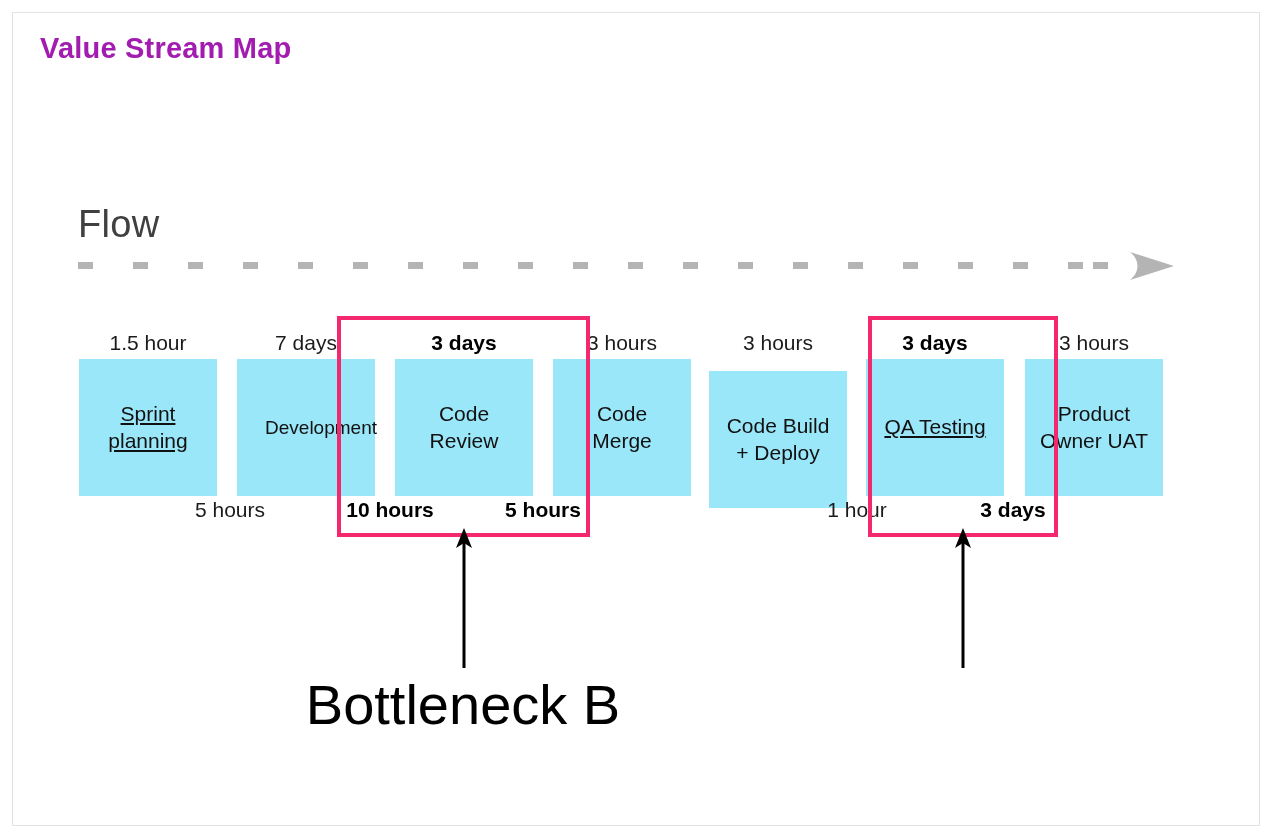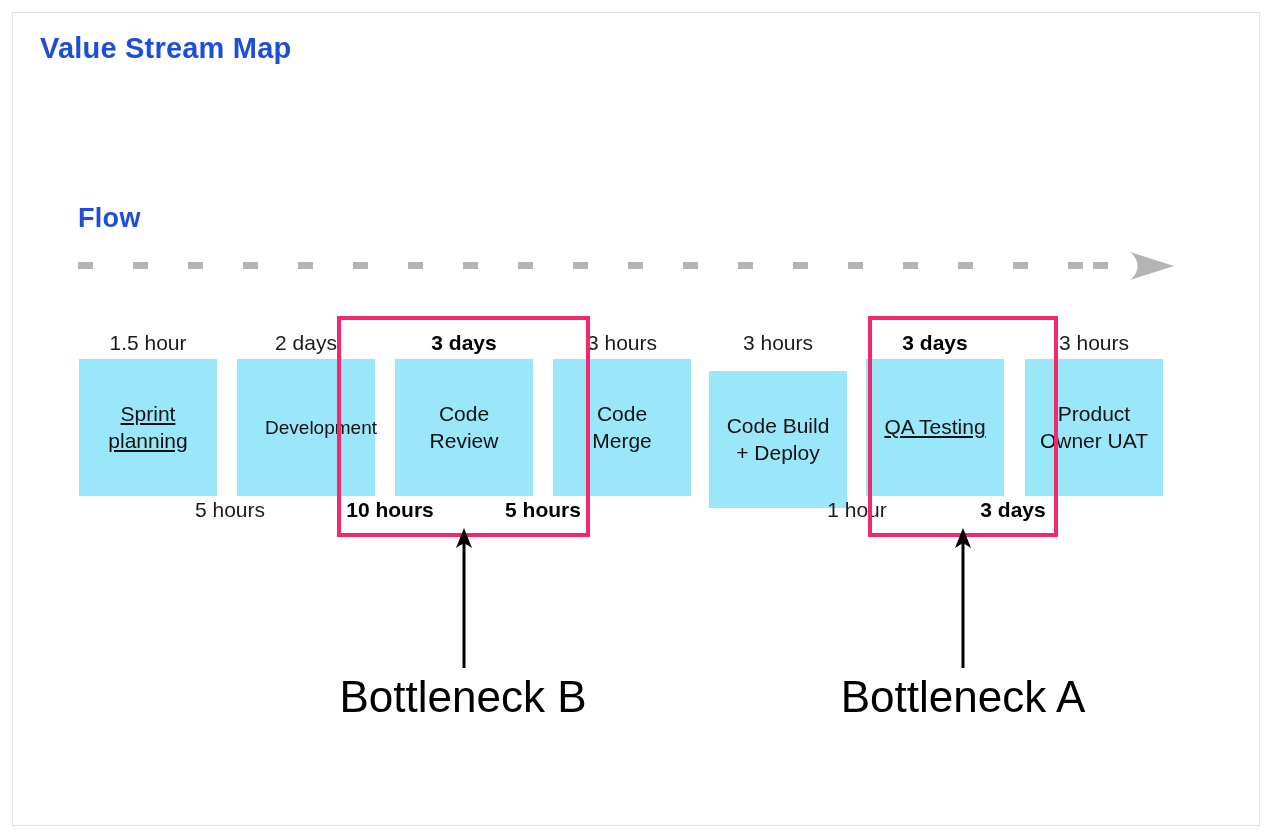--- a/index.html
+++ b/index.html
@@ -31,32 +31,32 @@
     box-sizing: border-box;
     background: #ffffff;
   }
   
   #page-title {
     position: absolute;
     left: 40px;
     top: 32px;
     font-size: 29px;
     font-weight: bold;
-    color: #1d4ed8;
+    color: #a21caf;
     letter-spacing: 0.2px;
     white-space: nowrap;
   }
   
   #flow-label {
     position: absolute;
     left: 78px;
     top: 203px;
-    font-size: 27px;
-    font-weight: bold;
-    color: #1d4ed8;
+    font-size: 38px;
+    font-weight: normal;
+    color: #404040;
     letter-spacing: 0.3px;
     white-space: nowrap;
   }
   #flow-axis {
     position: absolute;
     left: 78px;
     top: 262px;
     width: 1090px;
     height: 22px;
   }
@@ -132,21 +132,21 @@
   .highlight-box {
     position: absolute;
     border: 4px solid #f4286e;
     box-sizing: border-box;
     background: transparent;
     pointer-events: none;
   }
   
   .callout-label {
     position: absolute;
-    font-size: 44px;
+    font-size: 56px;
     color: #000000;
     white-space: nowrap;
     text-align: center;
   }
   .callout-arrow {
     position: absolute;
     width: 22px;
   }
 </style>
 </head>
@@ -189,21 +189,21 @@
 
   <div id="stage-row">
 
     <div class="time-above" style="left:79px; width:138px;">1.5 hour</div>
     <div class="stage-box" style="left:79px; width:138px;text-decoration:underline;">
       <span class="stage-label">Sprint
 planning</span>
     </div>
     <div class="time-below" style="left:161px; width:138px;">5 hours</div>
 
-    <div class="time-above" style="left:237px; width:138px;">2 days</div>
+    <div class="time-above" style="left:237px; width:138px;">7 days</div>
     <div class="stage-box" style="left:237px; width:138px;padding-left:34px;">
       <span class="stage-label small">Development</span>
     </div>
     <div class="time-below bold" style="left:321px; width:138px;">10 hours</div>
 
     <div class="time-above bold" style="left:395px; width:138px;">3 days</div>
     <div class="stage-box" style="left:395px; width:138px;">
       <span class="stage-label">Code
 Review</span>
     </div>
@@ -243,15 +243,14 @@
   <svg class="callout-arrow" style="left:453px; top:528px; height:140px;" viewBox="0 0 22 140">
     <line x1="11" y1="140" x2="11" y2="14" stroke="#000000" stroke-width="3"></line>
     <path d="M11,0 L19,20 L11,15 L3,20 Z" fill="#000000"></path>
   </svg>
   <div class="callout-label" style="left:253px; top:672px; width:420px;">Bottleneck B</div>
 
   <svg class="callout-arrow" style="left:952px; top:528px; height:140px;" viewBox="0 0 22 140">
     <line x1="11" y1="140" x2="11" y2="14" stroke="#000000" stroke-width="3"></line>
     <path d="M11,0 L19,20 L11,15 L3,20 Z" fill="#000000"></path>
   </svg>
-  <div class="callout-label" style="left:753px; top:672px; width:420px;">Bottleneck A</div>
 
 </div>
 
 </body></html>

